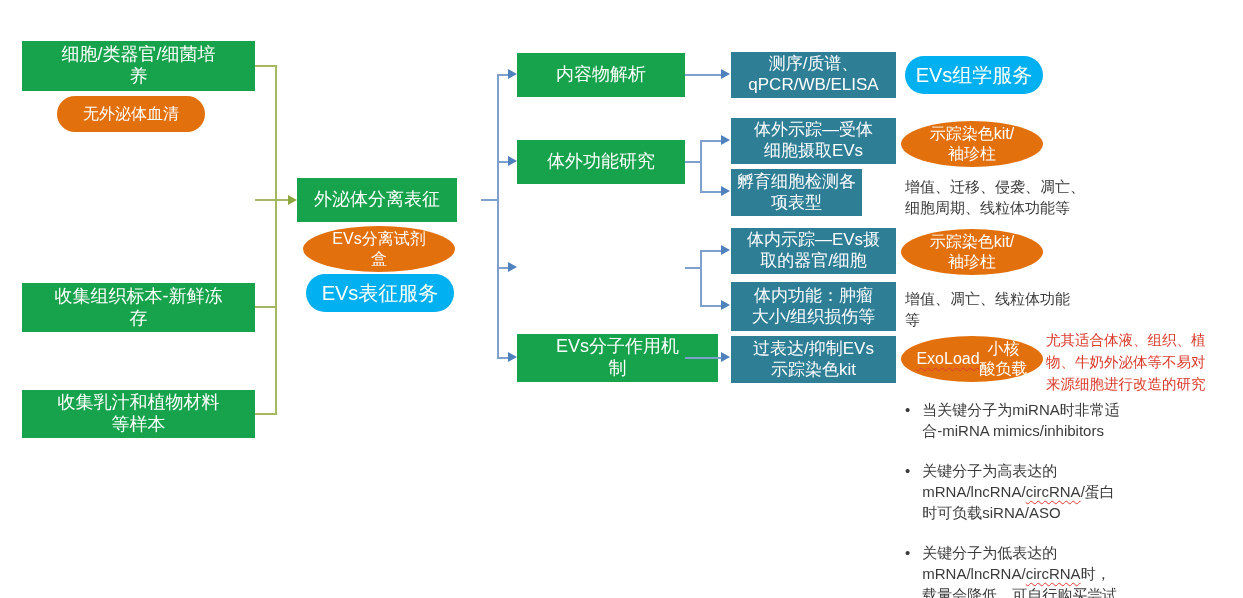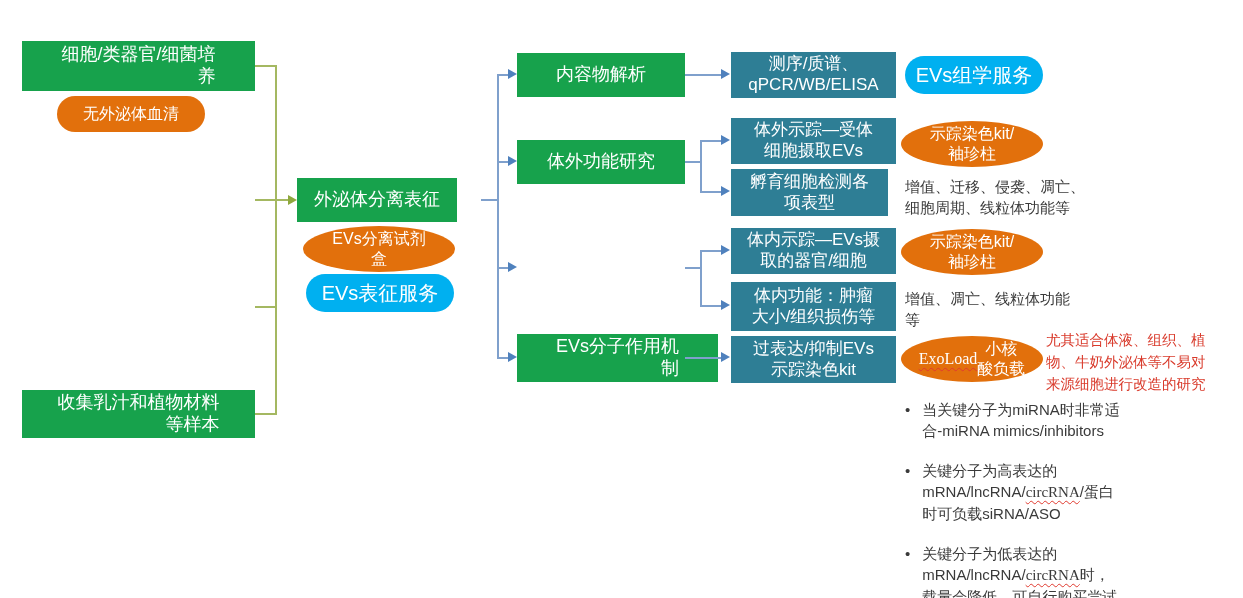--- a/index.html
+++ b/index.html
@@ -5,60 +5,61 @@
   html,body { margin:0; padding:0; background:#ffffff; }
   .canvas {
     position:relative; width:1243px; height:598px; background:#ffffff;
     font-family:"Liberation Sans","DejaVu Sans",sans-serif; overflow:hidden;
   }
   .node {
     position:absolute; display:flex; align-items:center; justify-content:center;
     text-align:center; color:#ffffff; white-space:pre-line; line-height:1.22;
     box-sizing:border-box;
   }
-  .green { background:#17A24C; font-size:18px;text-align:right; }
+  .green { background:#17A24C; font-size:18px; }
   .teal  { background:#2E7E95; font-size:17px; }
   .tag-orange { background:#E2700C; font-size:16px; }
   .tag-blue   { background:#00B0F0; font-size:20px; }
   .stadium { border-radius:999px; }
   .ellipse { border-radius:50%; }
   .note {
     position:absolute; color:#3A3A3A; font-size:15px;
     white-space:pre-line; line-height:1.4; text-align:left;
   }
   .red-note { color:#D93A2B; font-size:14.5px; line-height:1.5; }
   .bullets { position:absolute; left:905px; top:399px; width:300px; }
   .bullet { display:flex; gap:12px; margin-bottom:19px; font-size:15px; color:#3A3A3A; }
   .bullet .dot { flex:0 0 auto; line-height:1.4; }
   .bullet .txt { white-space:pre-line; line-height:1.4; }
   .wavy {
     text-decoration-line:underline; text-decoration-style:wavy;
     text-decoration-color:#E03A2F; text-decoration-thickness:1px;
     text-underline-offset:3px;
-    font-family:Liberation Serif, serif;
   }
   .hline { position:absolute; height:1.5px; }
   .vline { position:absolute; width:1.5px; }
   .olive-l { background:#A4B861; }
   .blue-l  { background:#7FA0CC; }
   .head {
     position:absolute; width:0; height:0;
     border-top:5px solid transparent; border-bottom:5px solid transparent;
     border-left:9px solid #4F81BD;
   }
   .head.olive { border-left-color:#8FA83E; }
 </style>
 </head>
 <body>
 
 <div class="canvas">
 
   <div class="node green" style="left:22px;top:41px;width:233px;height:50px">细胞/类器官/细菌培
 养</div>
   <div class="node tag-orange stadium" style="left:57px;top:96px;width:148px;height:36px">无外泌体血清</div>
+  <div class="node green" style="left:22px;top:283px;width:233px;height:49px">收集组织标本-新鲜冻
+存</div>
   <div class="node green" style="left:22px;top:390px;width:233px;height:48px">收集乳汁和植物材料
 等样本</div>
 
   <div class="vline olive-l" style="left:275px;top:65px;height:350px"></div>
   <div class="hline olive-l" style="left:255px;top:65px;width:21px"></div>
   <div class="hline olive-l" style="left:255px;top:199px;width:34px"></div>
   <div class="head olive" style="left:288px;top:195px"></div>
   <div class="hline olive-l" style="left:255px;top:306px;width:21px"></div>
   <div class="hline olive-l" style="left:255px;top:413px;width:21px"></div>
 
@@ -89,21 +90,21 @@
   <div class="hline blue-l" style="left:685px;top:161px;width:17px"></div>
   <div class="vline blue-l" style="left:700px;top:140px;height:53px"></div>
   <div class="hline blue-l" style="left:700px;top:140px;width:22px"></div>
   <div class="head" style="left:721px;top:135px"></div>
   <div class="hline blue-l" style="left:700px;top:191px;width:22px"></div>
   <div class="head" style="left:721px;top:186px"></div>
   <div class="node teal" style="left:731px;top:118px;width:165px;height:46px">体外示踪—受体
 细胞摄取EVs</div>
   <div class="node tag-orange ellipse" style="left:901px;top:121px;width:142px;height:46px">示踪染色kit/
 袖珍柱</div>
-  <div class="node teal" style="left:731px;top:169px;width:157px;height:47px">孵育细胞检测各
+  <div class="node teal" style="left:731px;top:169px;width:131px;height:47px">孵育细胞检测各
 项表型</div>
   <div class="note" style="left:905px;top:176px;width:345px">增值、迁移、侵袭、凋亡、
 细胞周期、线粒体功能等</div>
 
   <div class="hline blue-l" style="left:685px;top:267px;width:17px"></div>
   <div class="vline blue-l" style="left:700px;top:250px;height:57px"></div>
   <div class="hline blue-l" style="left:700px;top:250px;width:22px"></div>
   <div class="head" style="left:721px;top:245px"></div>
   <div class="hline blue-l" style="left:700px;top:305px;width:22px"></div>
   <div class="head" style="left:721px;top:300px"></div>

